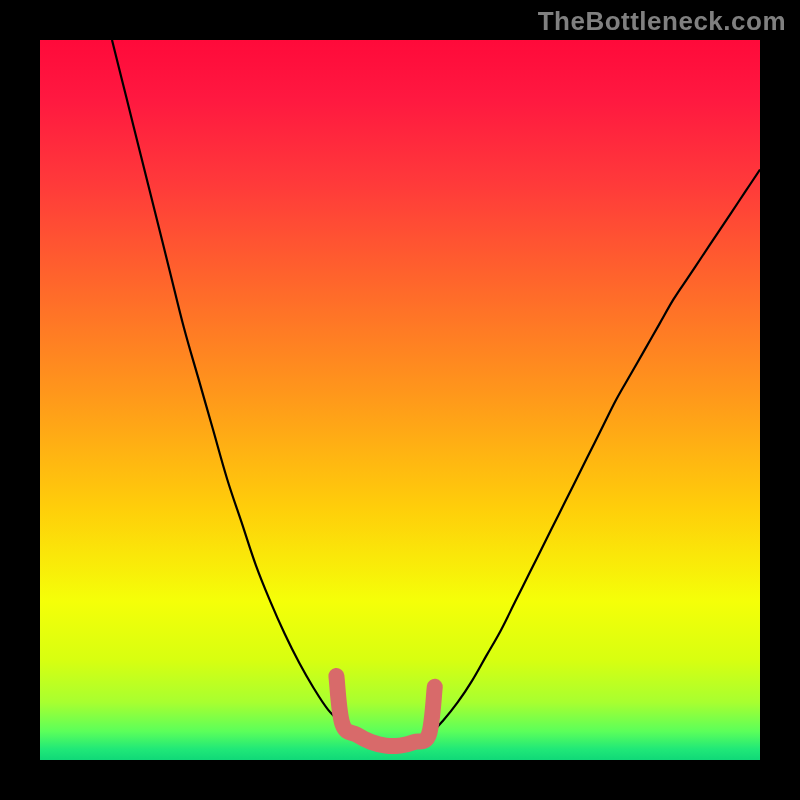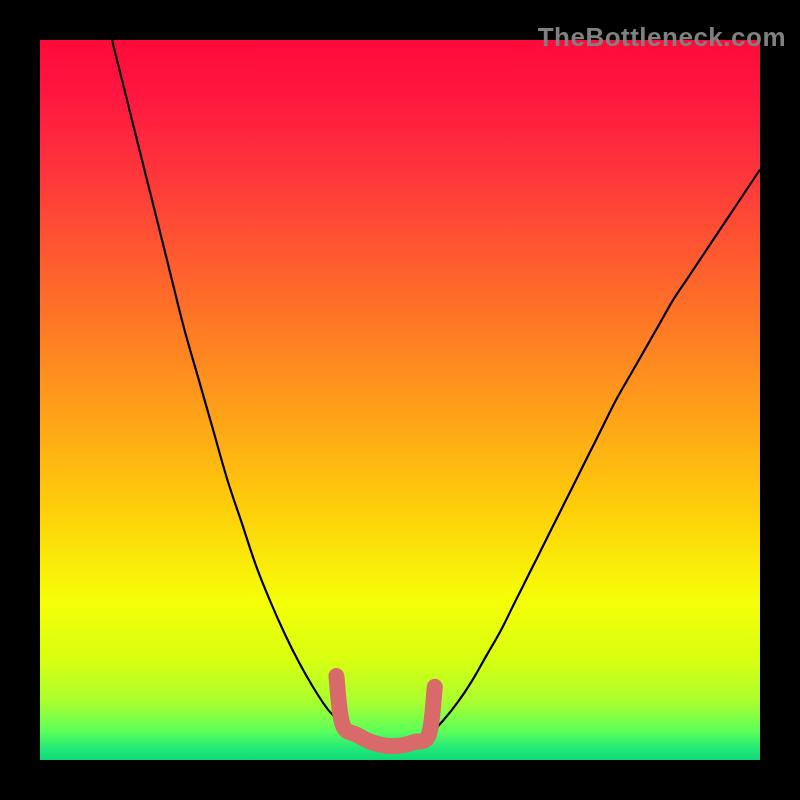--- a/index.html
+++ b/index.html
@@ -21,21 +21,20 @@
   .watermark {
     position: absolute;
     top: 6px;
     right: 14px;
     font-family: Arial, Helvetica, sans-serif;
     font-size: 26px;
     font-weight: 600;
     color: #808080;
     letter-spacing: 0.5px;
     z-index: 10;
-    margin-top: 16px;
   }
   .plot {
     position: absolute;
     left: 40px;
     top: 40px;
     width: 720px;
     height: 720px;
     overflow: hidden;
   }
   svg { display: block; }

